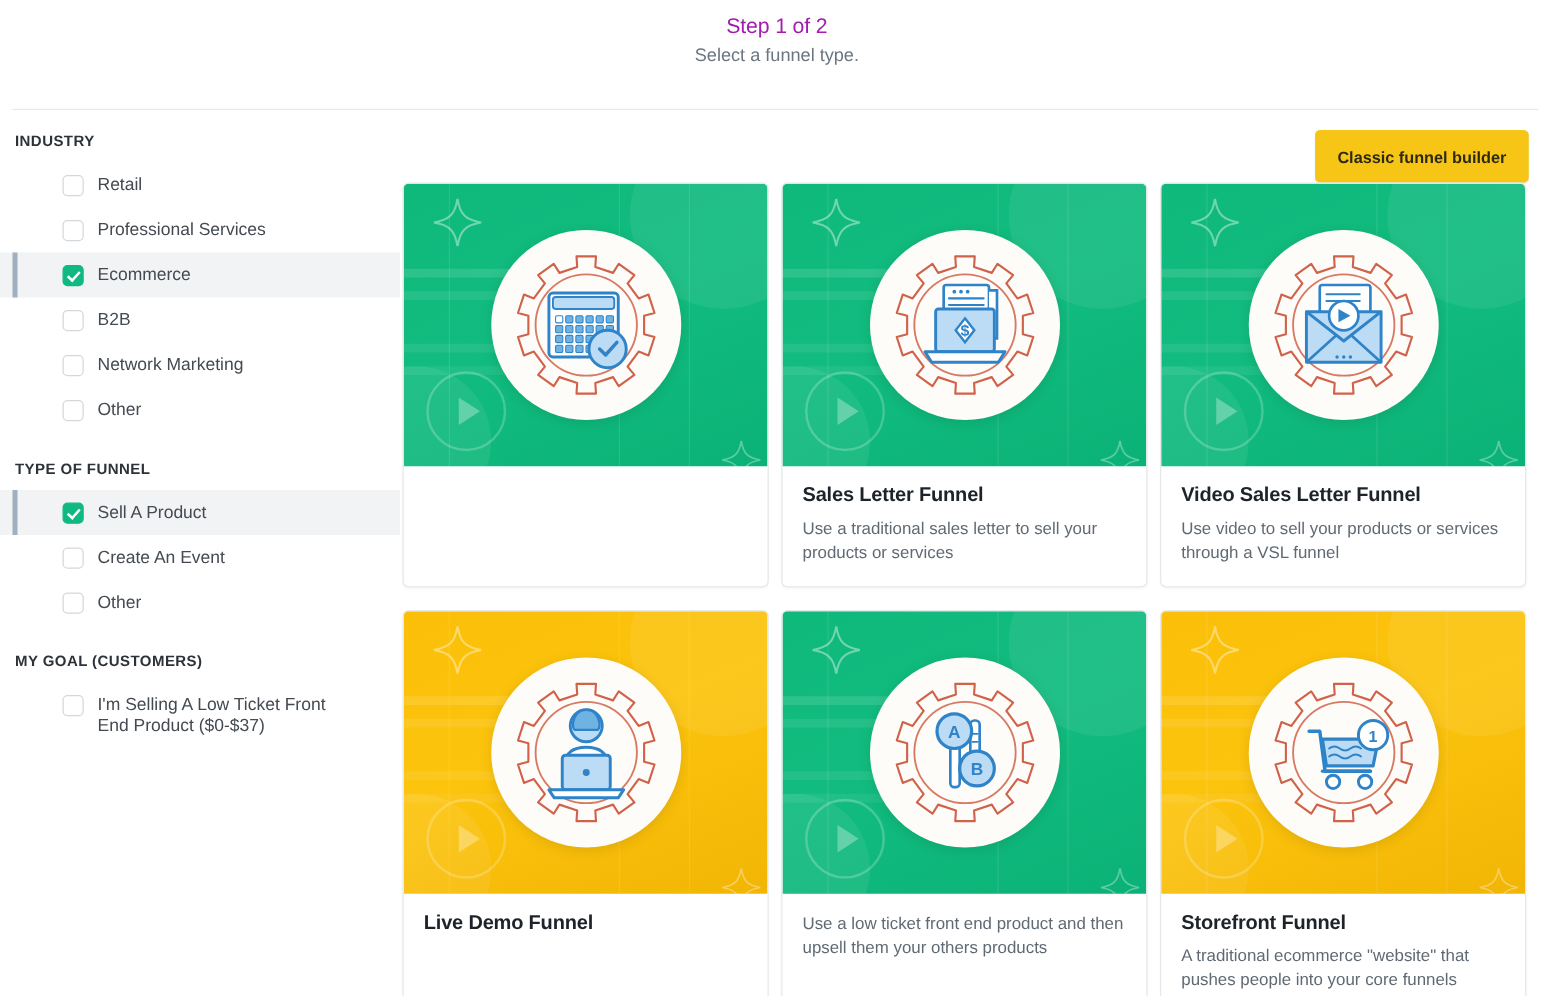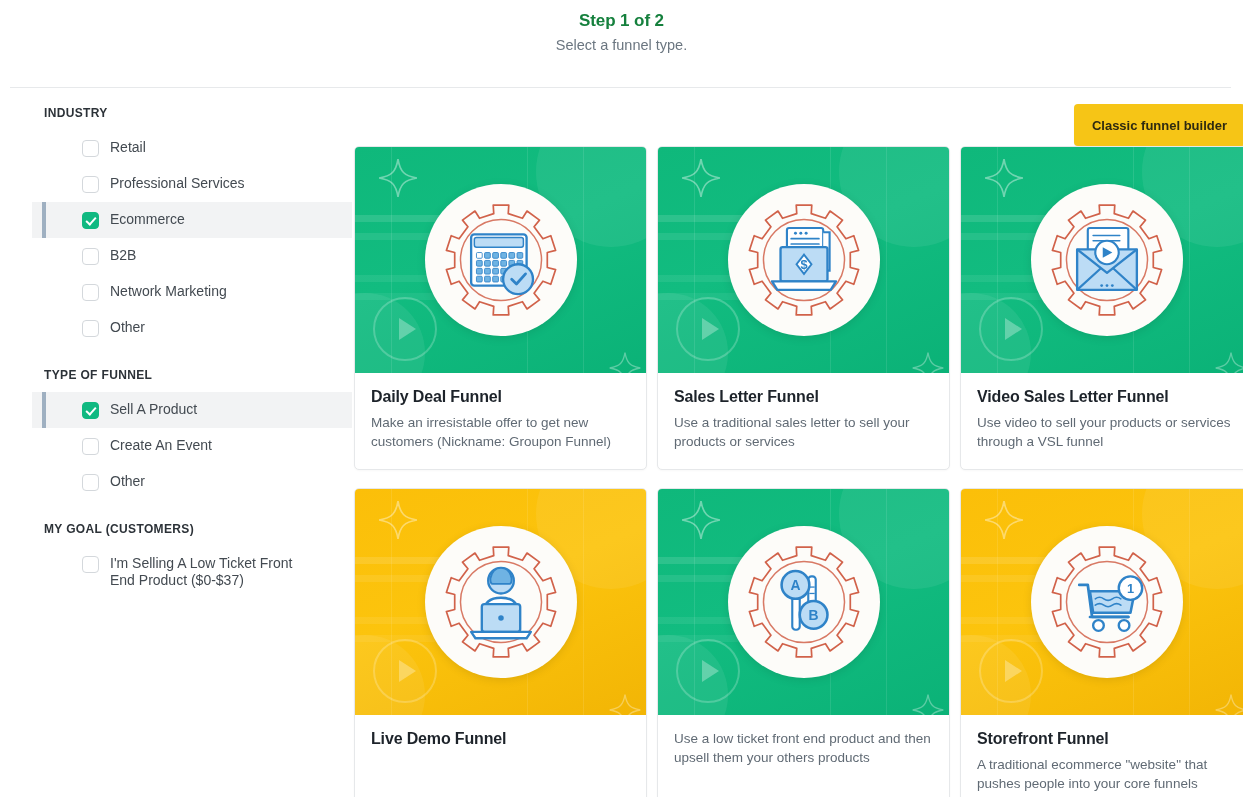--- a/index.html
+++ b/index.html
@@ -14,22 +14,22 @@
   .page { position: relative; width: 1243px; height: 797px; background:#fff; }
 
   
   .header {
     height: 87px;
     text-align: center;
     padding-top: 8px;
   }
   .step-title {
     font-size: 17px;
-    font-weight: bold;
-    color: #15803d;
+    font-weight: normal;
+    color: #a21caf;
     letter-spacing: -0.1px;
     margin: 0;
     line-height: 26px;
   }
   .step-sub {
     font-size: 14.5px;
     color: #6b7680;
     margin: 0;
     line-height: 22px;
   }
@@ -38,21 +38,20 @@
     top: 87px; left: 10px; right: 12px;
     height: 1px;
     background: #e7e9eb;
   }
 
   
   .body {
     position: absolute;
     top: 88px; left: 0; right: 0; bottom: 0;
     display: flex;
-    padding-left: 32px;
   }
 
   
   .sidebar {
     width: 320px;
     flex: 0 0 320px;
     padding-top: 18px;
     overflow: hidden;
   }
   .group-title {
@@ -345,24 +344,20 @@
                   <rect x="44.6" y="75.2" width="5.4" height="5.4" rx="1" fill="#6fb3e3" stroke="#2f83c8" stroke-width=".8"></rect>
                   <rect x="52.2" y="75.2" width="5.4" height="5.4" rx="1" fill="#6fb3e3" stroke="#2f83c8" stroke-width=".8"></rect>
                   <rect x="59.8" y="75.2" width="5.4" height="5.4" rx="1" fill="#6fb3e3" stroke="#2f83c8" stroke-width=".8"></rect>
                   <rect x="67.4" y="75.2" width="5.4" height="5.4" rx="1" fill="#6fb3e3" stroke="#2f83c8" stroke-width=".8"></rect>
                   <rect x="75" y="75.2" width="5.4" height="5.4" rx="1" fill="#6fb3e3" stroke="#2f83c8" stroke-width=".8"></rect>
     <circle cx="76" cy="78" r="14" fill="#bcdcf5" stroke="#2f83c8" stroke-width="2.2"></circle>
     <path d="M70 78 l4.5 4.5 L83 73" fill="none" stroke="#2f83c8" stroke-width="2.6" stroke-linecap="round" stroke-linejoin="round"></path>
                 </svg>
               </div>
             </div>
-            <div class="card-text">
-              <div class="card-title">Daily Deal Funnel</div>
-              <div class="card-desc">Make an irresistable offer to get new customers (Nickname: Groupon Funnel)</div>
-            </div>
           </div>
           <div class="card">
             <div class="card-art green">
               <div class="blob" style="width:150px;height:150px;right:-40px;top:-50px;"></div>
               <div class="blob" style="width:120px;height:120px;left:-50px;bottom:-40px;"></div>
               <div class="streak" style="top:68px;width:190px;"></div>
               <div class="streak" style="top:86px;width:150px;opacity:.7;"></div>
               <div class="streak" style="top:128px;width:175px;opacity:.6;"></div>
               <div class="streak" style="top:146px;width:130px;opacity:.5;"></div>
               <div class="vband" style="left:36px;"></div>

